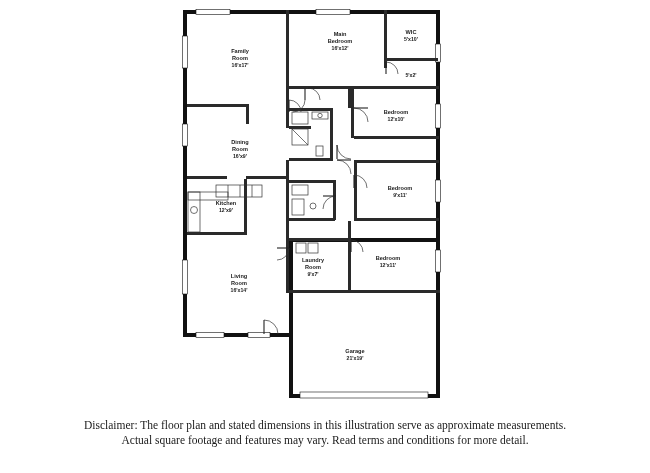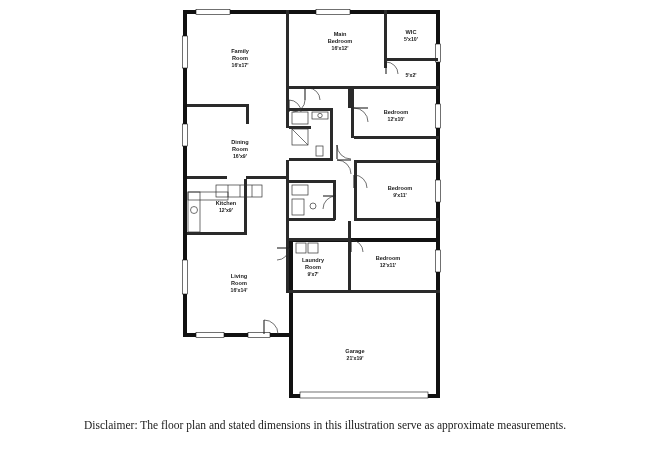--- a/index.html
+++ b/index.html
@@ -272,13 +272,14 @@
 
     <text class="room-label" x="355" y="352">Garage</text>
     <text class="room-dim" x="355" y="359">21'x19'</text>
   </g>
 
 </svg>
 </div>
 
 <div id="disclaimer">
   <span class="line">Disclaimer: The floor plan and stated dimensions in this illustration serve as approximate measurements.</span>
+  <span class="line">Actual square footage and features may vary. Read terms and conditions for more detail.</span>
 </div>
 
 </body></html>

